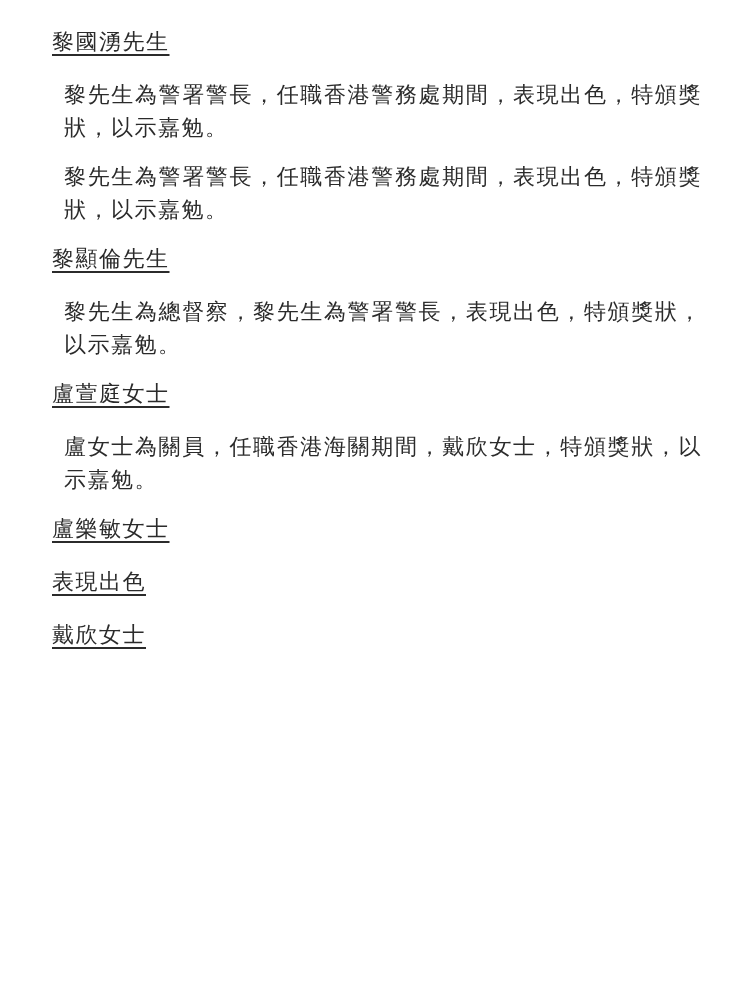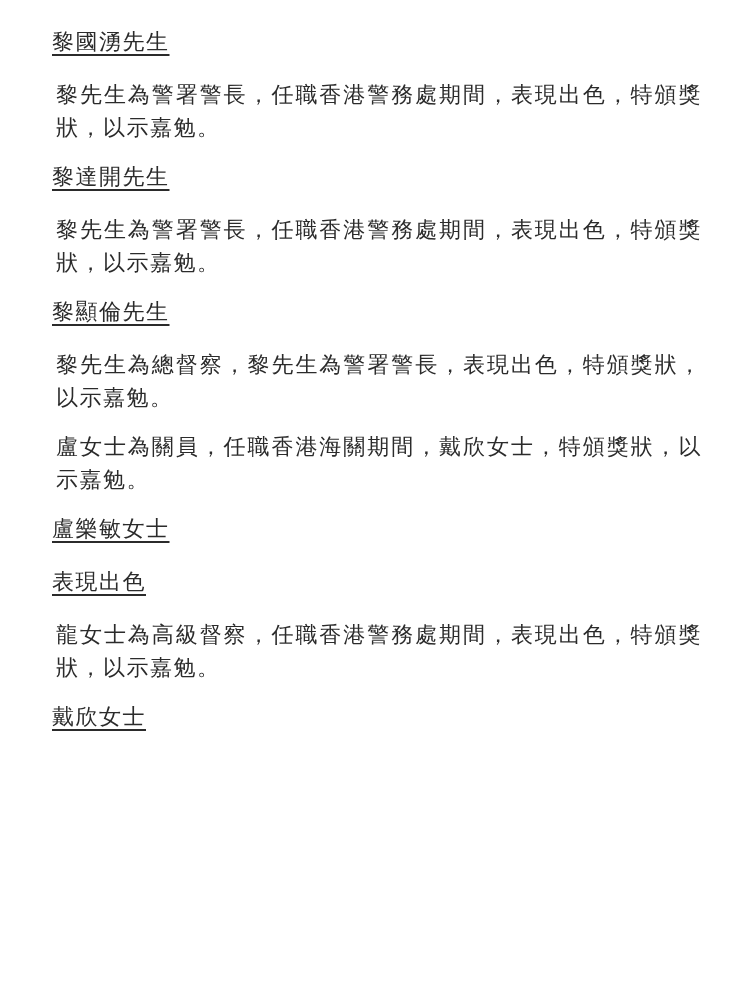--- a/index.html
+++ b/index.html
@@ -31,55 +31,54 @@
     letter-spacing: 1.5px;
     margin: 0 0 20px 0;
     text-decoration: underline;
     text-decoration-thickness: 2px;
     text-underline-offset: 5px;
   }
   .entry-citation {
     font-size: 22px;
     line-height: 33px;
     letter-spacing: 1.5px;
-    margin: 0 0 16px 4px;
+    margin: 0 0 16px 12px;
     text-align: justify;
     text-justify: inter-character;
   }
 </style>
 </head>
 <body>
 
 <div class="page">
 
   <section class="entry">
     <h2 class="entry-name">黎國湧先生</h2>
     <p class="entry-citation">黎先生為警署警長，任職香港警務處期間，表現出色，特頒獎狀，以示嘉勉。</p>
   </section>
 
   <section class="entry">
-    <h2 class="entry-name">黎達開先生</h2>
     <p class="entry-citation">黎先生為警署警長，任職香港警務處期間，表現出色，特頒獎狀，以示嘉勉。</p>
   </section>
 
   <section class="entry">
     <h2 class="entry-name">黎顯倫先生</h2>
     <p class="entry-citation">黎先生為總督察，黎先生為警署警長，表現出色，特頒獎狀，以示嘉勉。</p>
   </section>
 
   <section class="entry">
+    <h2 class="entry-name">盧萱庭女士</h2>
     <p class="entry-citation">盧女士為關員，任職香港海關期間，戴欣女士，特頒獎狀，以示嘉勉。</p>
   </section>
 
   <section class="entry">
     <h2 class="entry-name">盧樂敏女士</h2>
   </section>
 
   <section class="entry">
     <h2 class="entry-name">表現出色</h2>
-    <p class="entry-citation">龍女士為高級督察，任職香港警務處期間，表現出色，特頒獎狀，以示嘉勉。</p>
   </section>
 
   <section class="entry">
     <h2 class="entry-name">戴欣女士</h2>
   </section>
 
 </div>
 
 </body></html>

